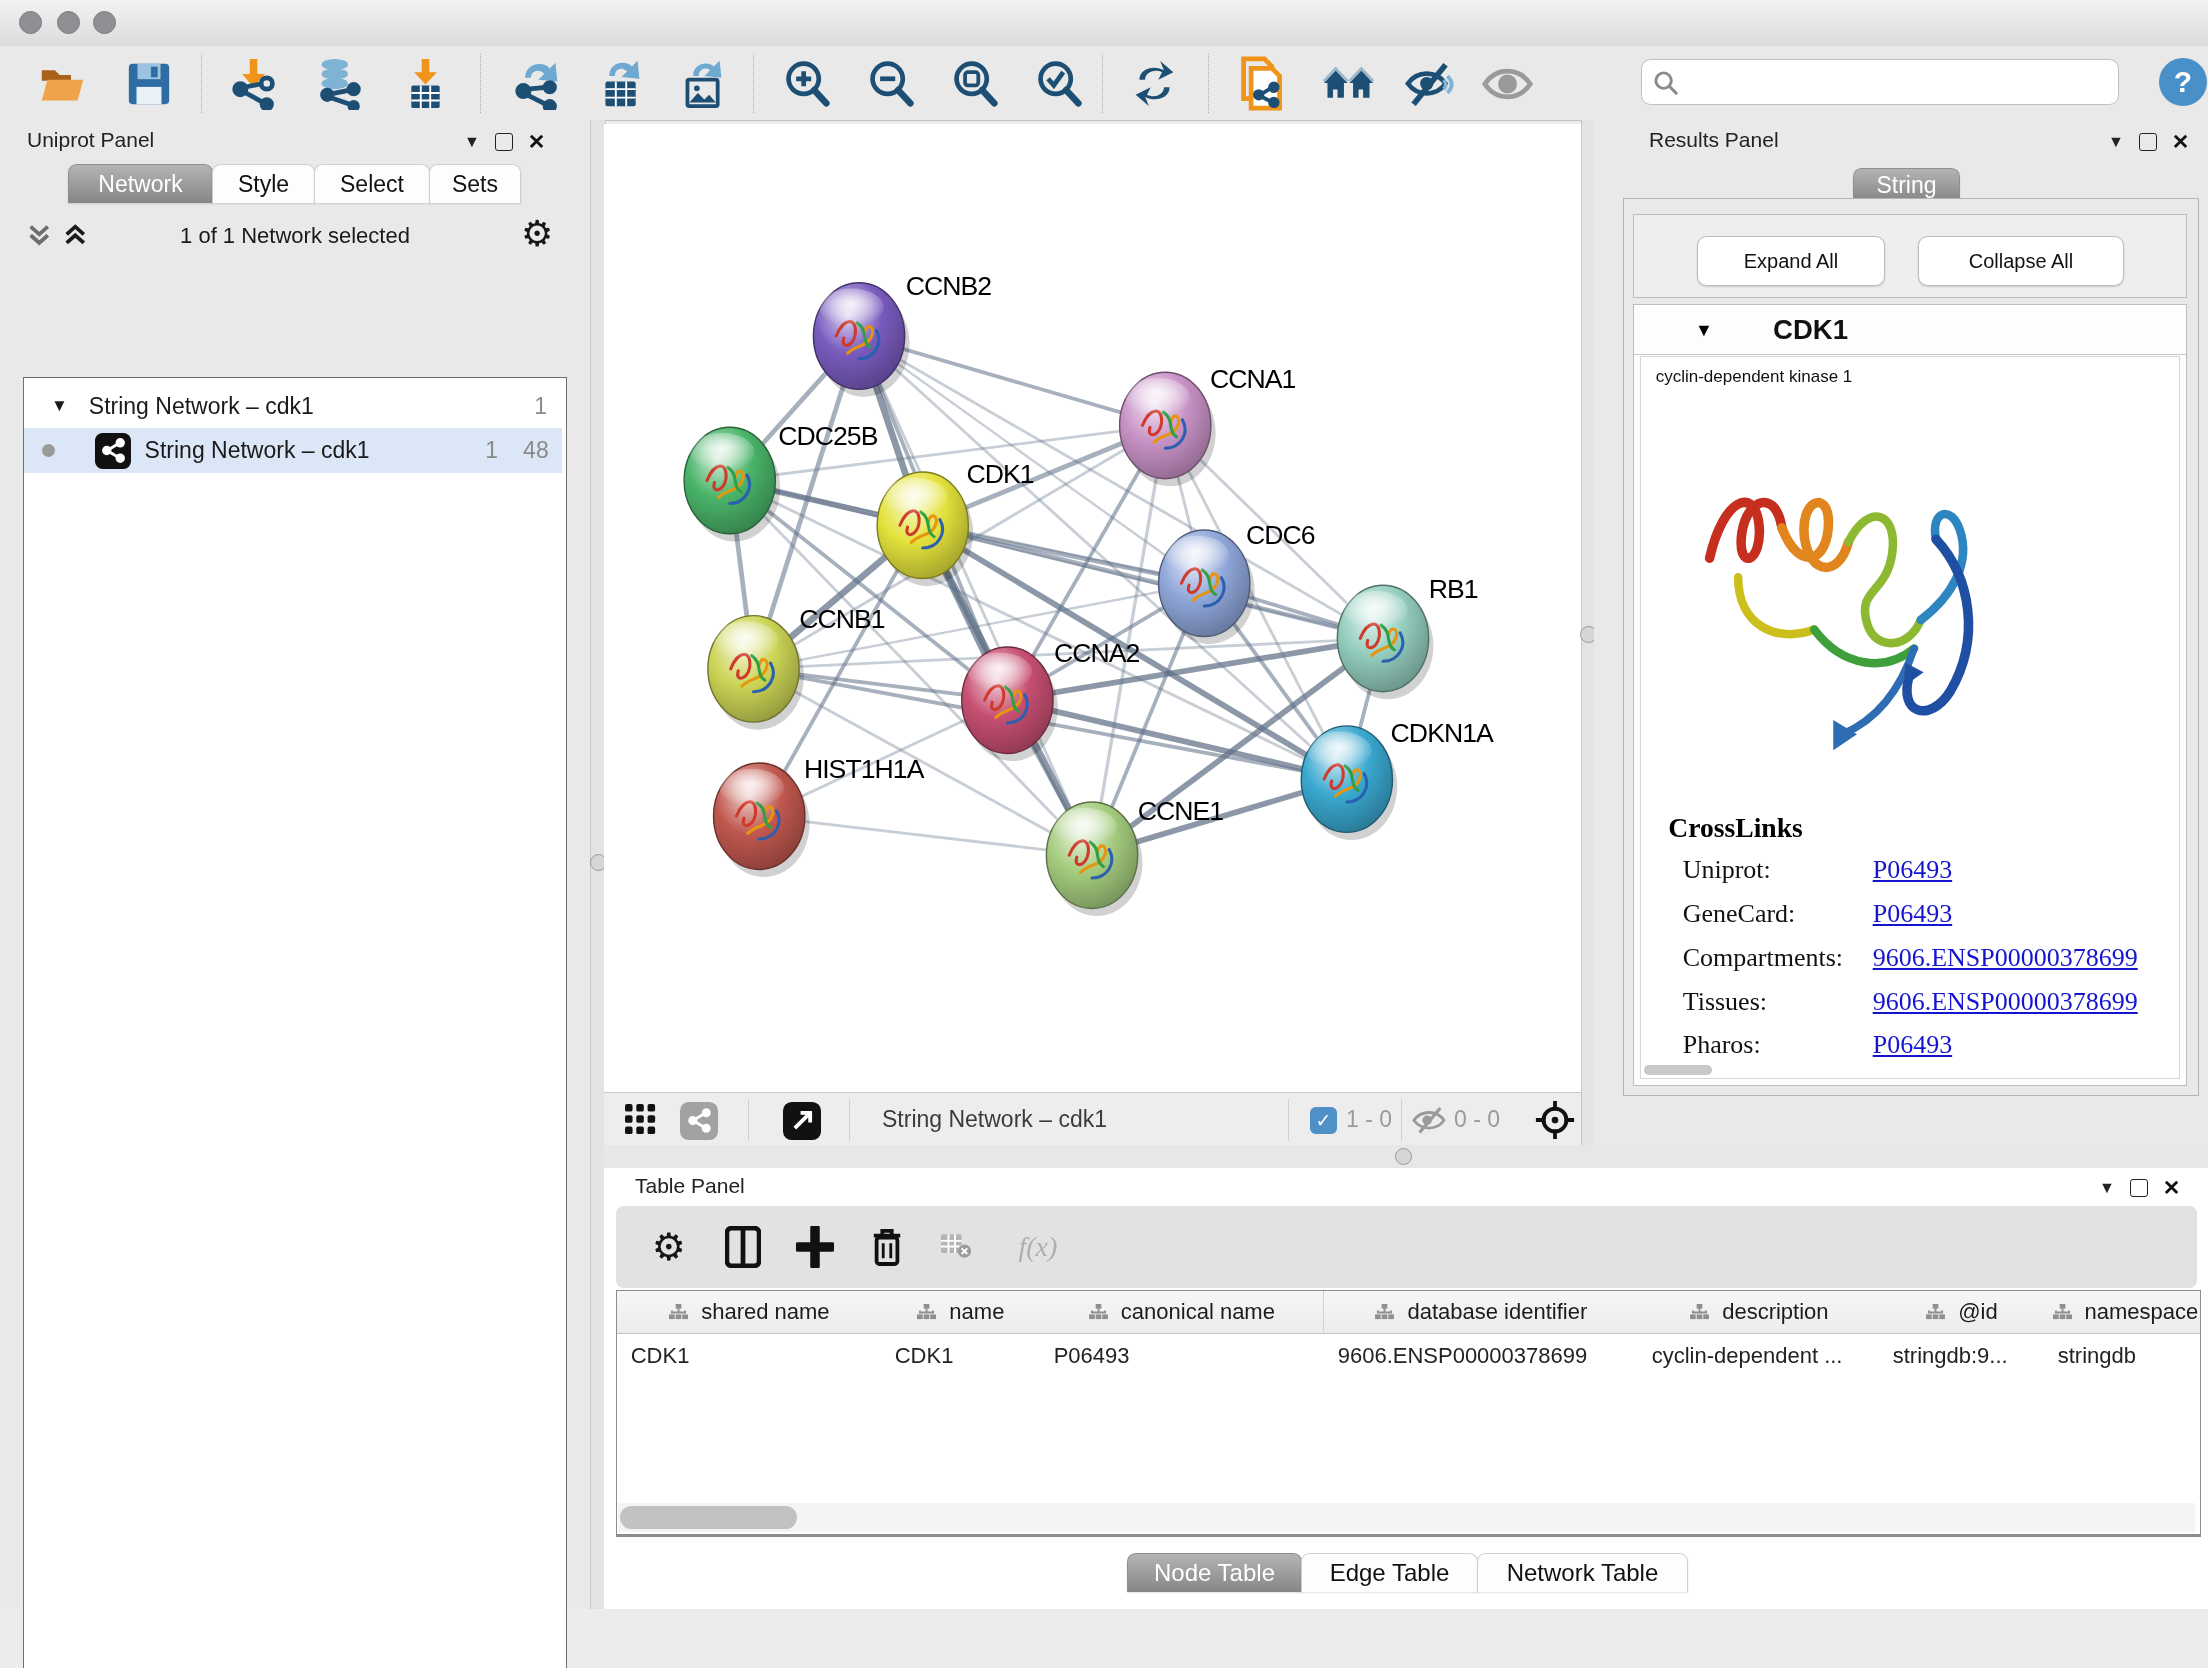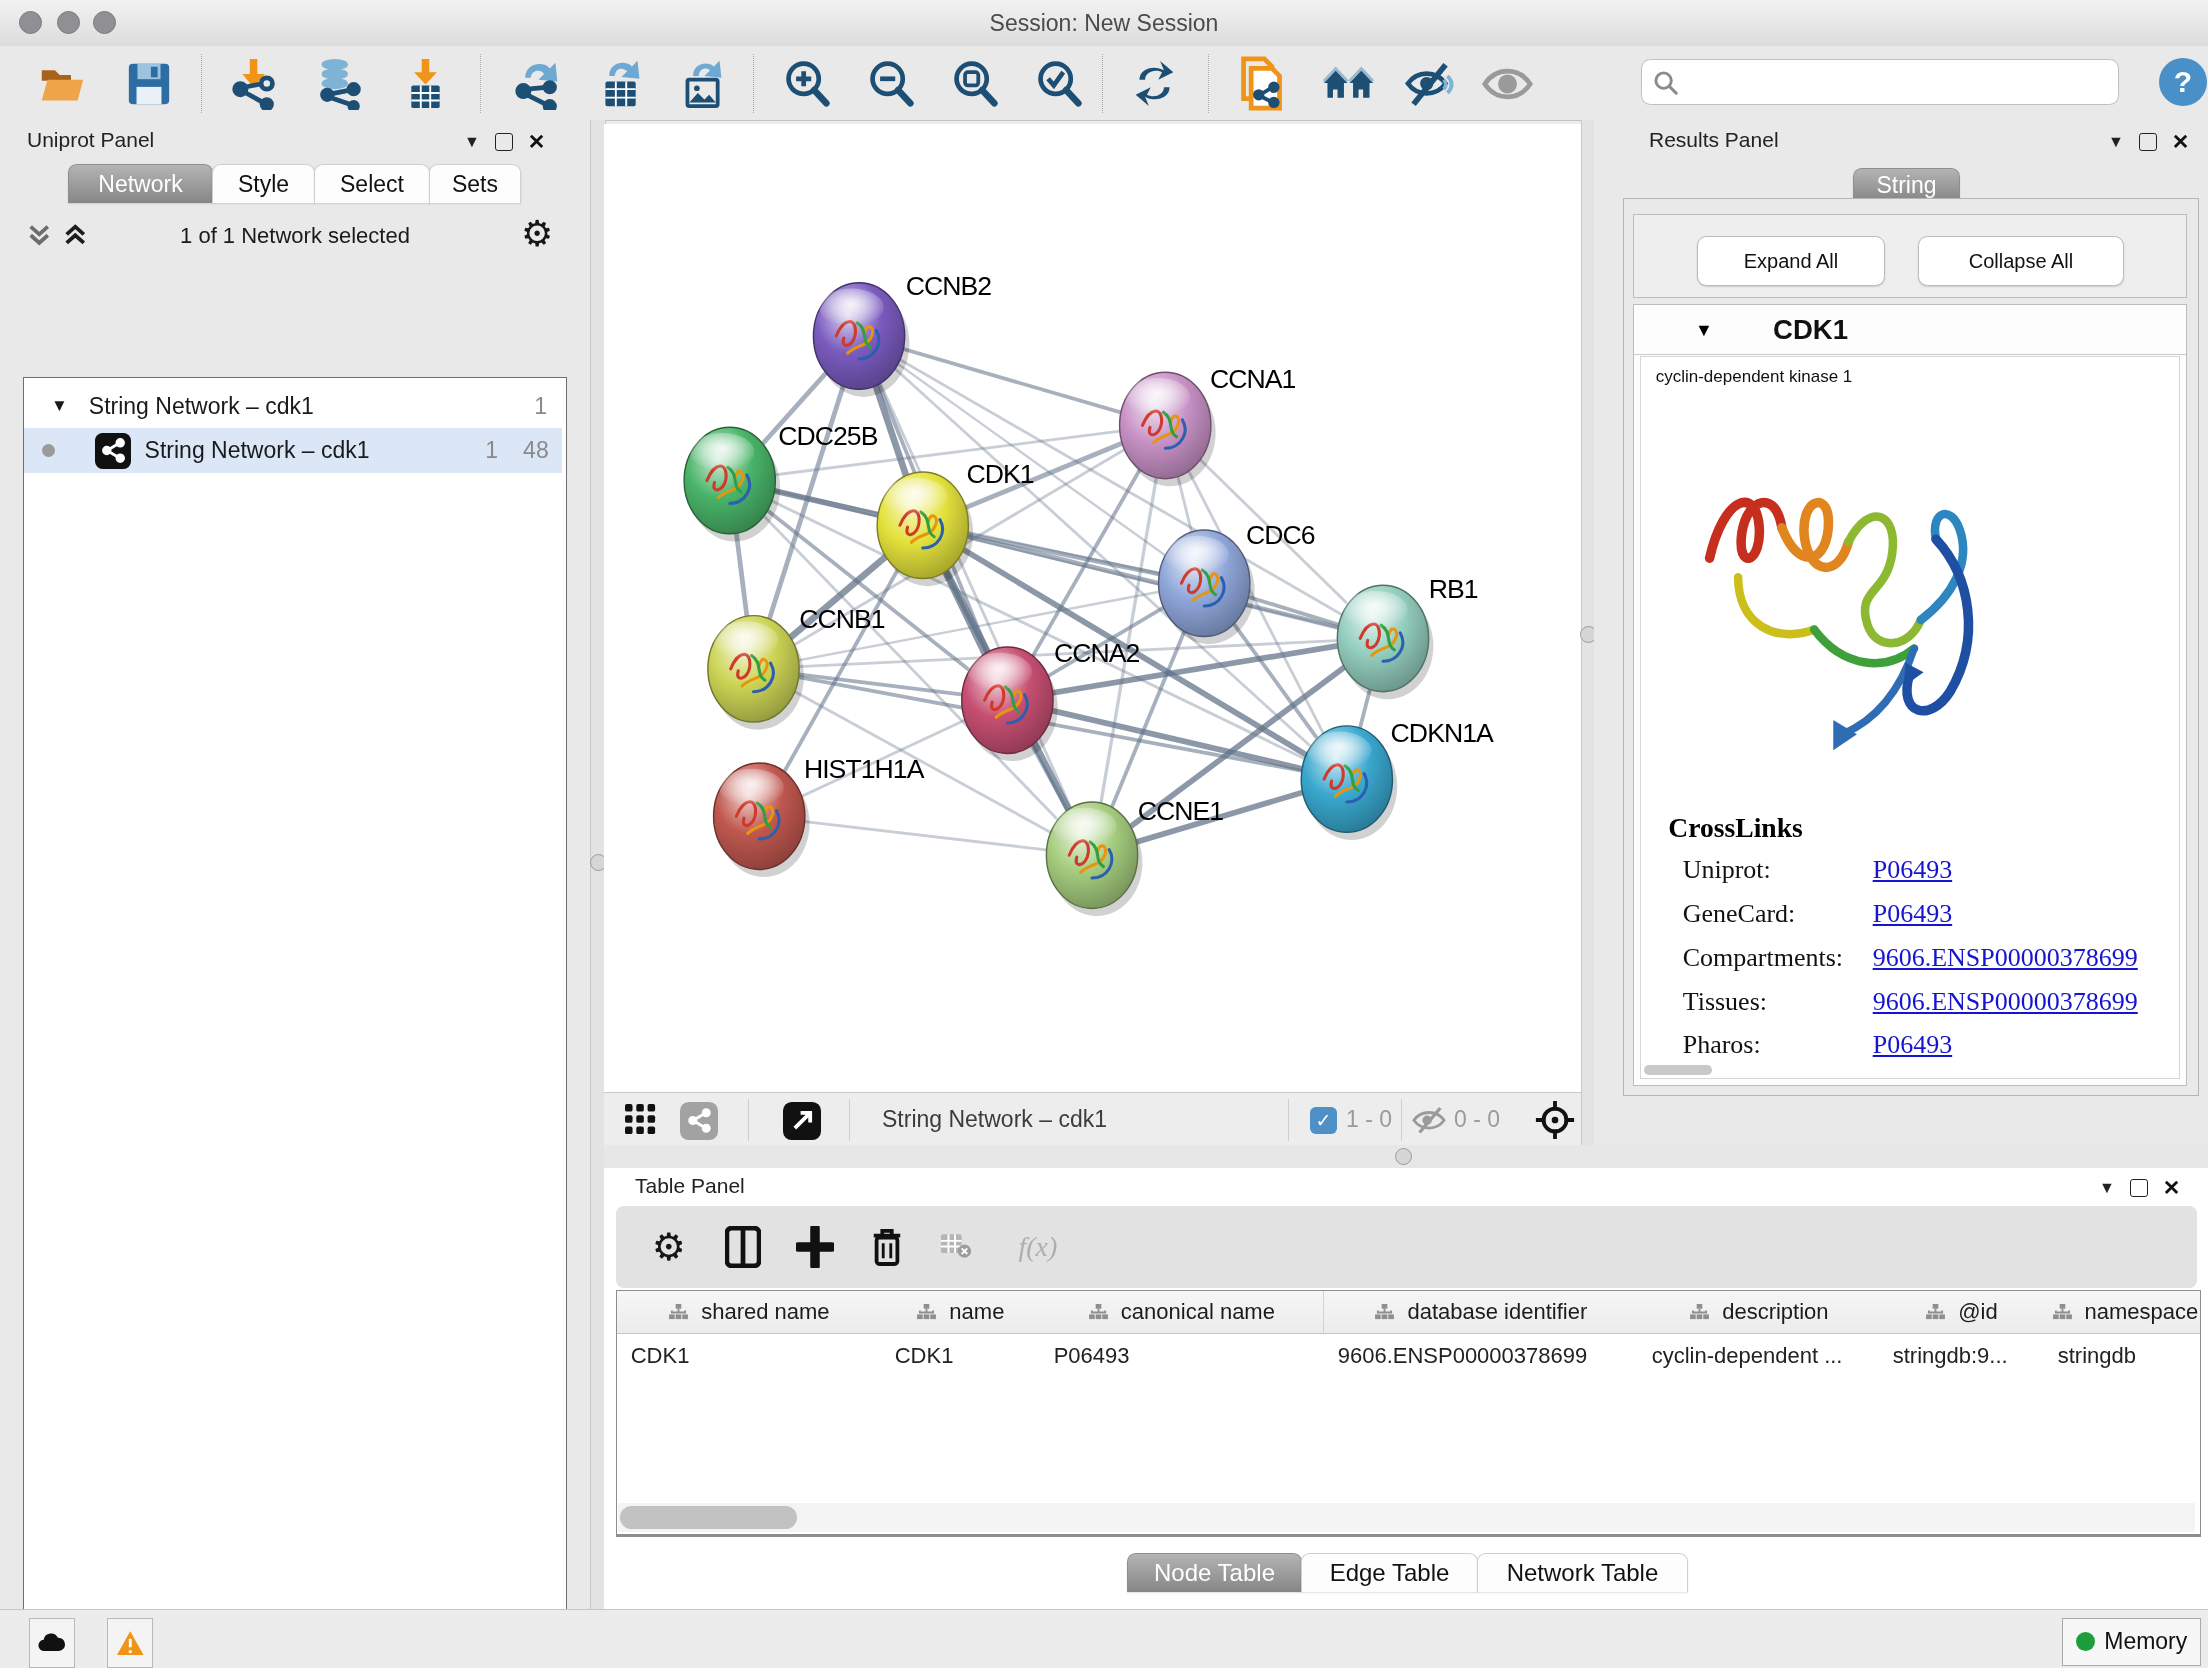--- a/index.html
+++ b/index.html
@@ -71,21 +71,20 @@
 </style>
 </head>
 <body>
 
 <div id="app">
 
   <div id="titlebar" class="abs">
     <span class="light" style="left:19px"></span>
     <span class="light" style="left:57px"></span>
     <span class="light" style="left:93px"></span>
-    <div id="win-title">Session: New Session</div>
   </div>
 
   <div id="toolbar" class="abs">
     <div class="tbi" style="left:36px">
       <svg width="49" height="49" viewBox="0 0 52 52">
           <path d="M4 12 h14 l5 5 h12 v6 H4z" fill="#a9611c"></path>
           <path d="M4 44 L10 22 h38 L42 44z" fill="#f0a44a"></path>
         </svg>
     </div>
     <div class="tbi" style="left:122px">
@@ -748,32 +747,15 @@
         <div class="td" style="left:1427px;width:162px">stringdb</div>
       </div>
     <div id="tscroll">
         <span id="tthumb"></span>
       </div>
     <div class="tab active" style="left:523px;top:385px;width:173px;font-size:24px">Node Table</div>
     <div class="tab" style="left:697px;top:385px;width:175px;font-size:24px">Edge Table</div>
     <div class="tab" style="left:873px;top:385px;width:209px;font-size:24px">Network Table</div>
   </div>
 
-  <div id="statusbar" class="abs">
-    <span class="sbtn" style="left:28.5px">
-      <svg width="28.5" height="21" viewBox="0 0 30 22">
-          <path d="M8 20 a6 6 0 0 1 -1 -12 a8 8 0 0 1 15 -2 a5.5 5.5 0 0 1 1 14z" fill="#111"></path>
-        </svg>
-    </span>
-    <span class="sbtn" style="left:107px">
-      <svg width="28.5" height="26" viewBox="0 0 30 27">
-          <path d="M15 1 L29 26 H1z" fill="#ef9418"></path>
-          <path d="M15 9 v9 M15 21 v3" stroke="#fff" stroke-width="3"></path>
-        </svg>
-    </span>
-    <span id="memory-btn">
-      <span class="gdot"></span>
-      <span>Memory</span>
-    </span>
-  </div>
 
 </div>
 
 
 </body></html>

